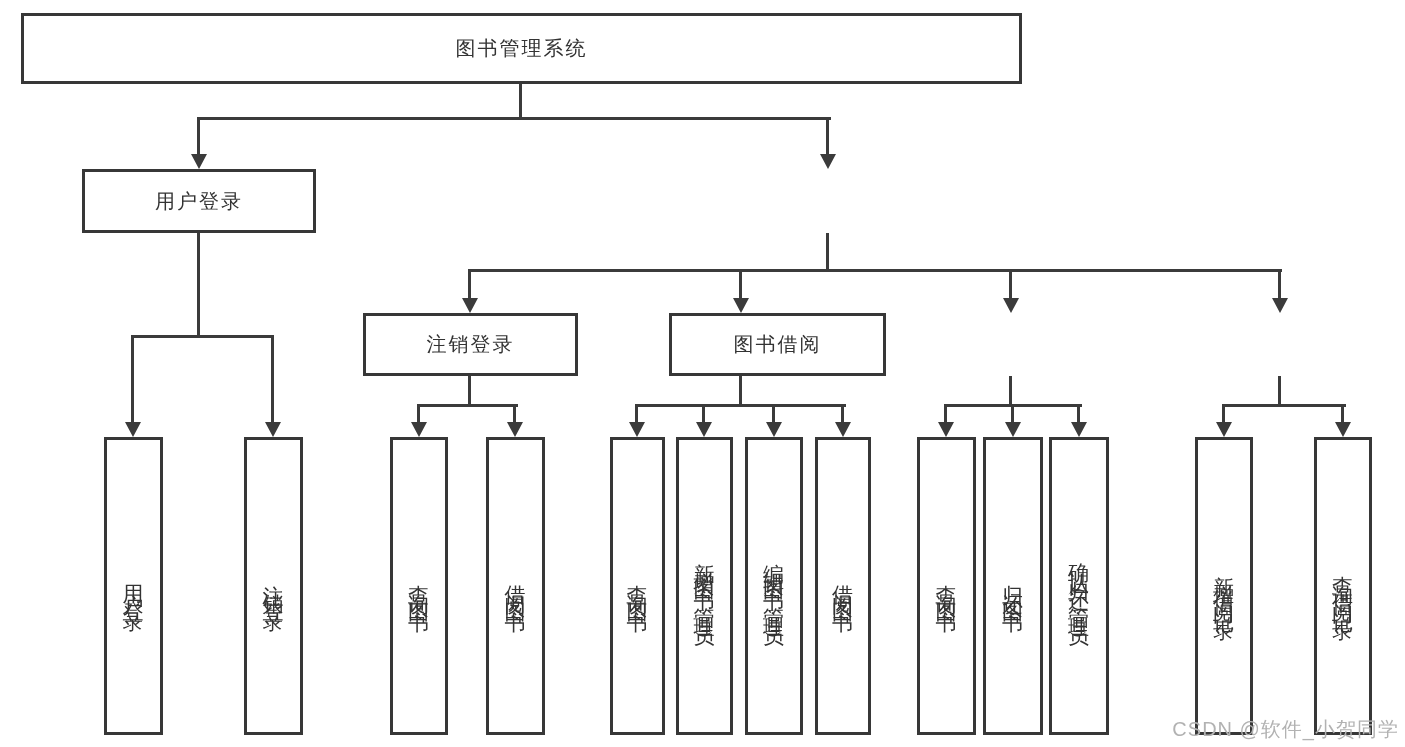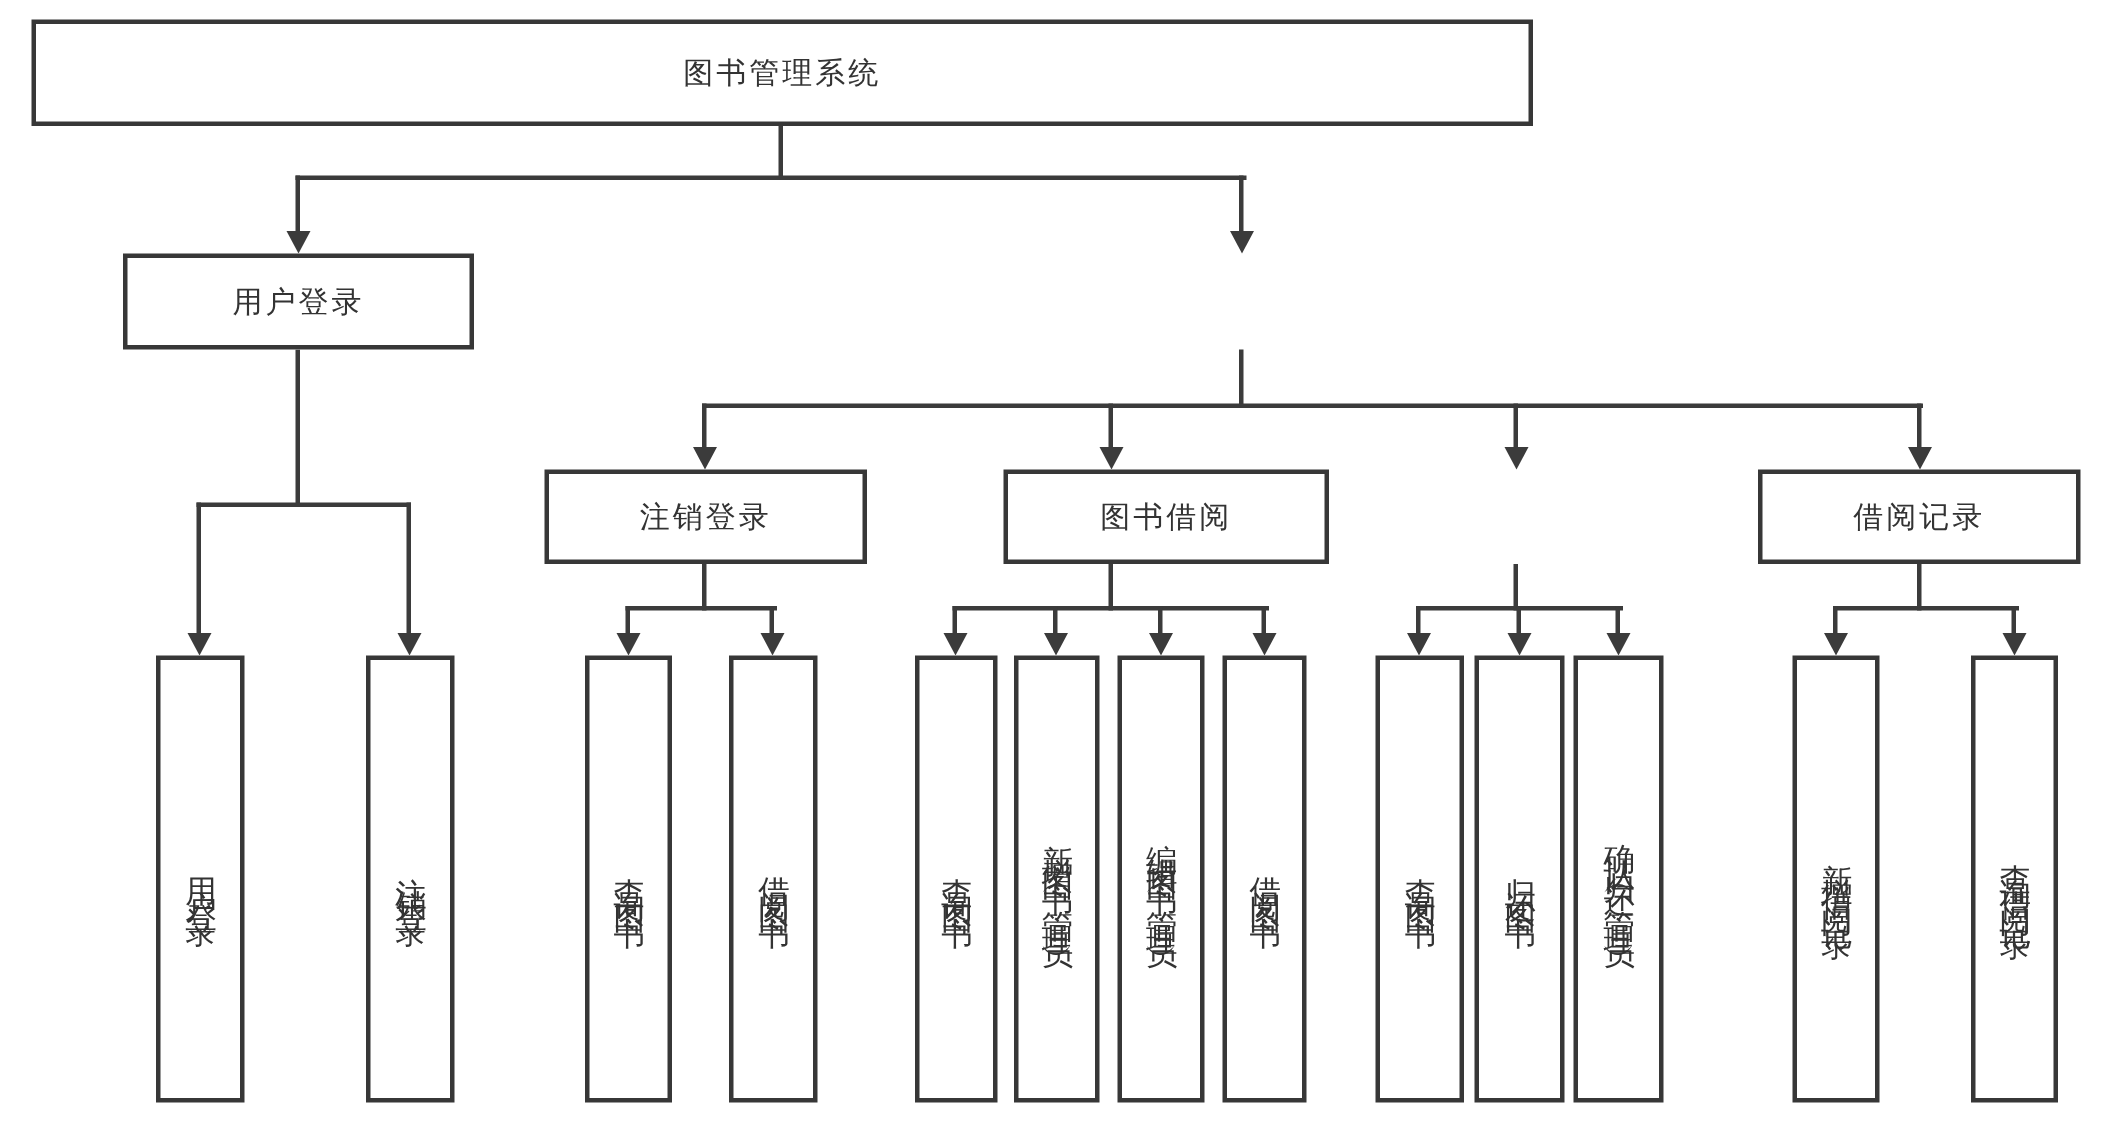--- a/index.html
+++ b/index.html
@@ -106,23 +106,20 @@
   <div class="box" style="left:82px;top:169px;width:234px;height:64px">
     <span>用户登录</span>
   </div>
 
   <div class="box" style="left:363px;top:313px;width:215px;height:63px">
     <span>注销登录</span>
   </div>
   <div class="box" style="left:669px;top:313px;width:217px;height:63px">
     <span>图书借阅</span>
   </div>
-  <div class="box" style="left:1172px;top:313px;width:215px;height:63px">
-    <span>借阅记录</span>
-  </div>
 
   <div class="vbox" style="left:104px;width:59px">
     <span class="vtext">用户登录</span>
   </div>
   <div class="vbox" style="left:244px;width:59px">
     <span class="vtext">注销登录</span>
   </div>
 
   <div class="vbox" style="left:390px;width:58px">
     <span class="vtext">查询图书</span>
@@ -154,14 +151,15 @@
     <span class="vtext">确认归还（管理员）</span>
   </div>
 
   <div class="vbox" style="left:1195px;width:58px">
     <span class="vtext">新增借阅记录</span>
   </div>
   <div class="vbox" style="left:1314px;width:58px">
     <span class="vtext">查询借阅记录</span>
   </div>
 
+  <div class="watermark">CSDN @软件_小贺同学</div>
 
 </div>
 
 </body></html>

